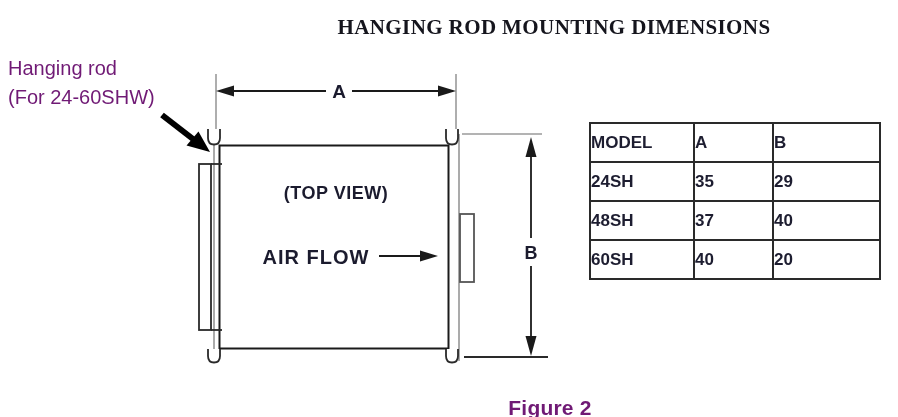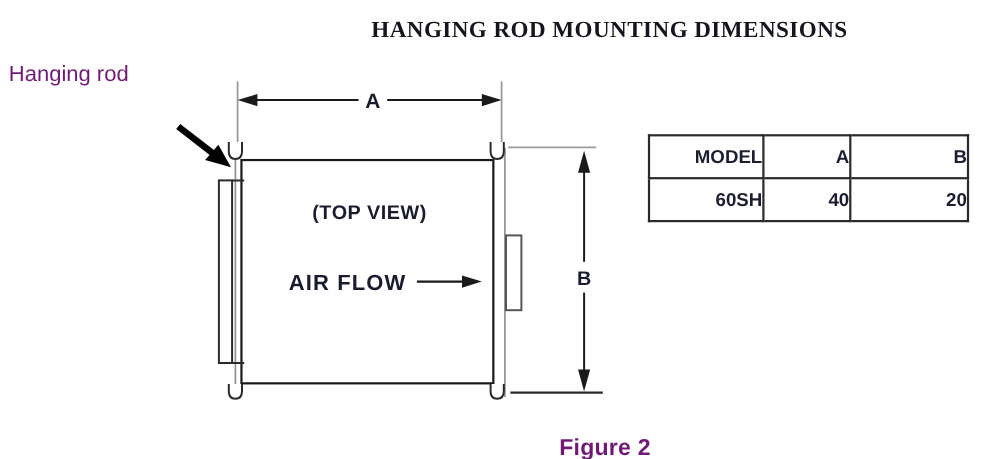--- a/index.html
+++ b/index.html
@@ -13,21 +13,21 @@
     font-family:"Liberation Serif","DejaVu Serif",serif;
     font-weight:bold;font-size:21px;letter-spacing:.4px;color:#15151d;
   }
   .callout{
     position:absolute;top:42px;left:8px;width:190px;
     font-size:20px;line-height:1.45;color:#701a75;font-weight:500;
   }
   .diagram-svg{position:absolute;top:0;left:0;}
   .dims-table{
     position:absolute;top:110px;left:589px;border-collapse:collapse;
-    color:#1d1d30;font-size:17px;font-weight:bold;text-align:right;
+    color:#1d1d30;font-size:17px;font-weight:bold;text-align:left;
     background:#fff;
   }
   .dims-table td,.dims-table th{
     border:2px solid #2a2a2a;padding:0;height:37px;vertical-align:middle;
   }
   .dims-table .col-model{width:102px;}
   .dims-table .col-a{width:77px;}
   .dims-table .col-b{width:105px;}
   .caption{
     position:absolute;top:384px;left:430px;width:240px;text-align:center;
@@ -40,20 +40,21 @@
 </style>
 </head>
 <body>
 
 <div class="page">
 
   <div class="title">HANGING ROD MOUNTING DIMENSIONS</div>
 
   <div class="callout">
     <div>Hanging rod</div>
+    <div>(For 24-60SHW)</div>
   </div>
 
   <svg class="diagram-svg" width="898" height="417" viewBox="0 0 898 417">
 
     <g>
       <line x1="216" y1="62" x2="216" y2="118" stroke="#9a9a9a" stroke-width="1.6"></line>
       <line x1="456" y1="62" x2="456" y2="118" stroke="#9a9a9a" stroke-width="1.6"></line>
       <line x1="219" y1="79" x2="326" y2="79" stroke="#1a1a1a" stroke-width="1.8"></line>
       <line x1="352" y1="79" x2="453" y2="79" stroke="#1a1a1a" stroke-width="1.8"></line>
       <polygon points="216,79 234,73.5 234,84.5" fill="#1a1a1a"></polygon>
@@ -103,20 +104,30 @@
   </svg>
 
   <table class="dims-table">
     <tbody>
       <tr>
         <th class="col-model">MODEL</th>
         <th class="col-a">A</th>
         <th class="col-b">B</th>
       </tr>
       <tr>
+        <td>24SH</td>
+        <td>35</td>
+        <td>29</td>
+      </tr>
+      <tr>
+        <td>48SH</td>
+        <td>37</td>
+        <td>40</td>
+      </tr>
+      <tr>
         <td>60SH</td>
         <td>40</td>
         <td>20</td>
       </tr>
     </tbody>
   </table>
 
   <div class="caption">Figure 2</div>
 
 </div>

